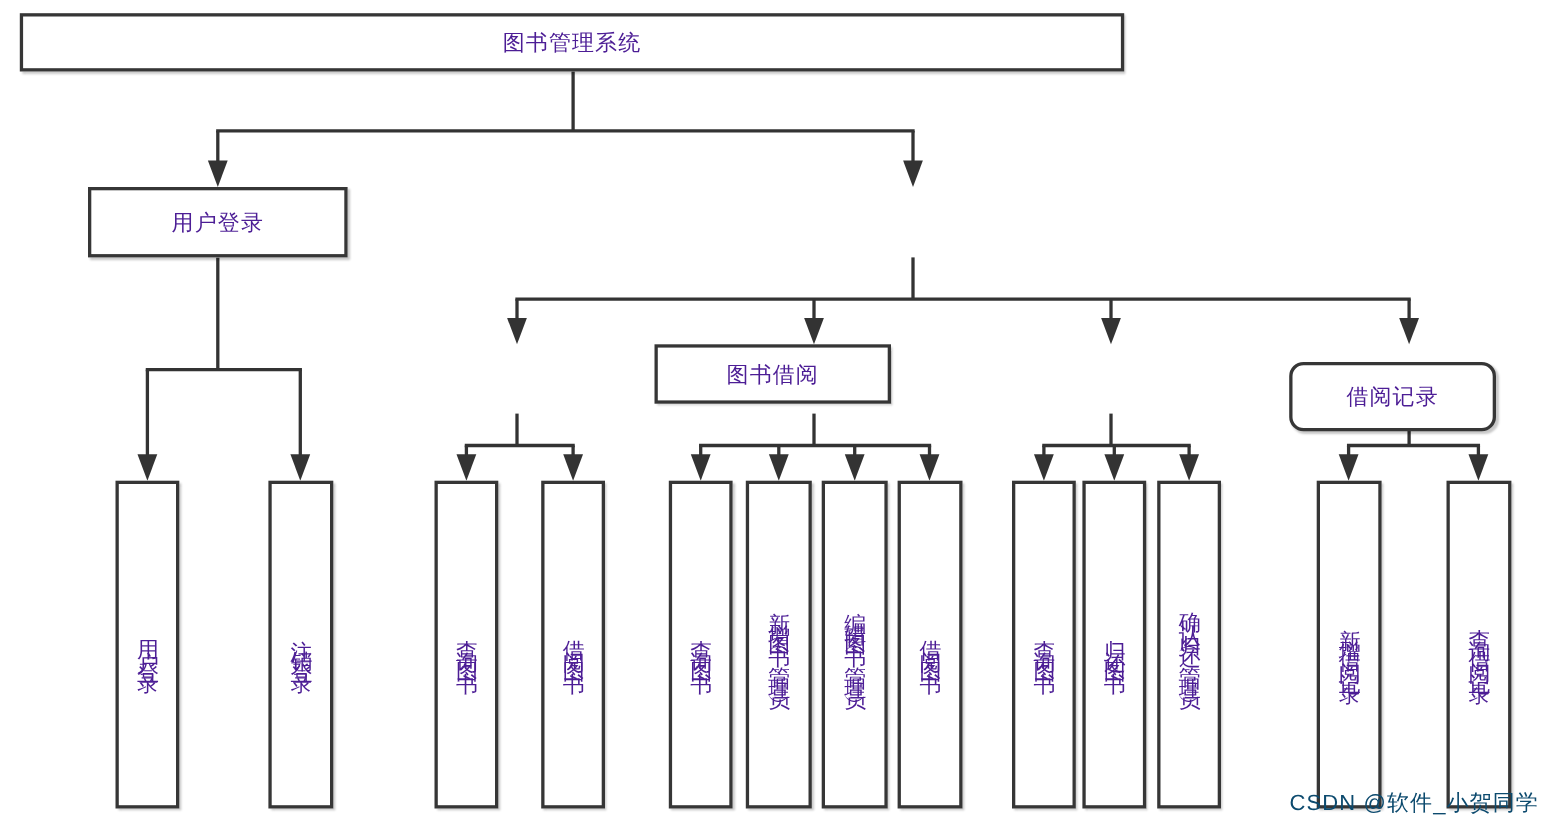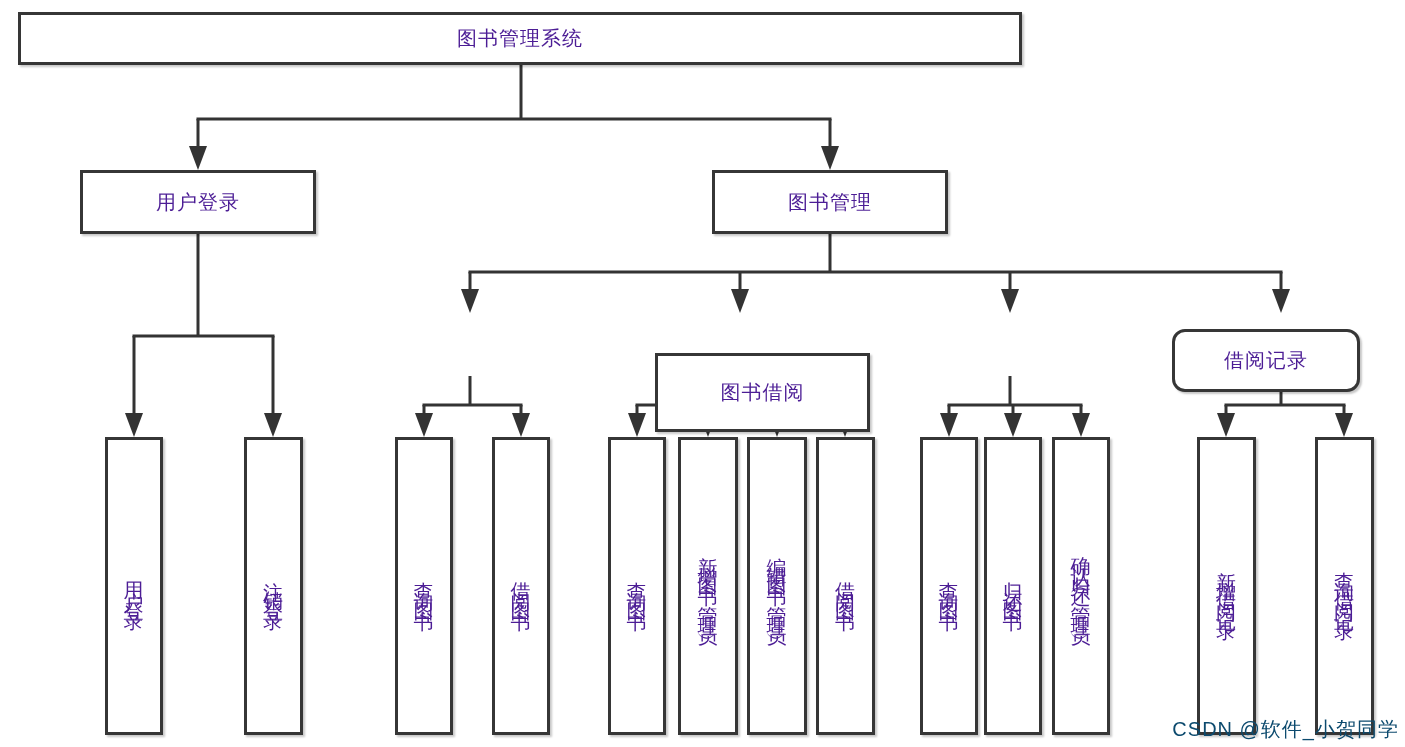--- a/index.html
+++ b/index.html
@@ -134,25 +134,22 @@
     </g>
   </svg>
 
   <div class="box h" style="left:18px; top:12px; width:1004px; height:53px;">
     <span class="lbl">图书管理系统</span>
   </div>
 
   <div class="box h" style="left:80px; top:170px; width:236px; height:64px;">
     <span class="lbl">用户登录</span>
   </div>
-  <div class="box h" style="left:712px; top:170px; width:236px; height:64px;">
-    <span class="lbl">图书管理</span>
-  </div>
-
-  <div class="box h" style="left:655px; top:313px; width:215px; height:79px;margin-top:40px;">
+
+  <div class="box h" style="left:595px; top:313px; width:215px; height:54px;">
     <span class="lbl">图书借阅</span>
   </div>
   <div class="box h" style="left:1172px; top:329px; width:188px; height:63px;border-radius:13px;">
     <span class="lbl">借阅记录</span>
   </div>
 
   <div class="box v" style="left:105px; top:437px; width:58px; height:298px;">
     <span class="lbl">用户登录</span>
   </div>
   <div class="box v" style="left:244px; top:437px; width:59px; height:298px;">

